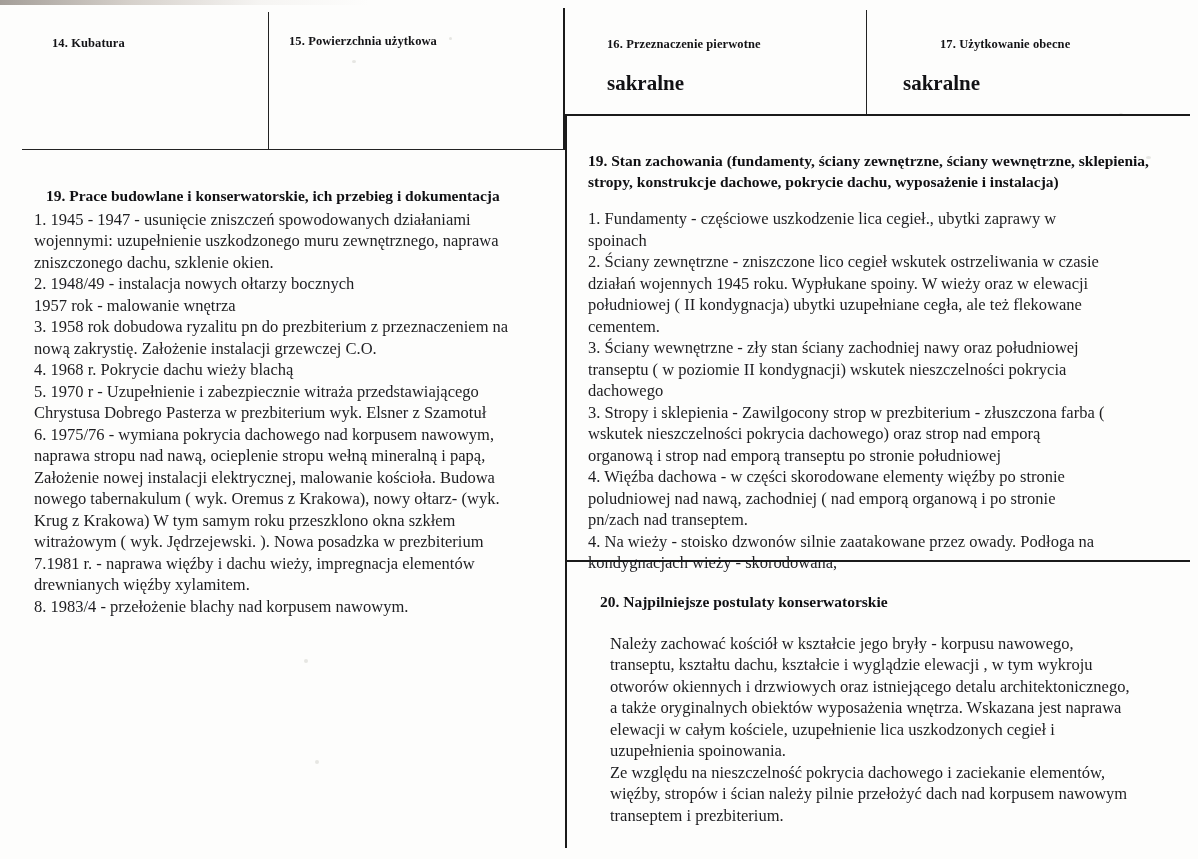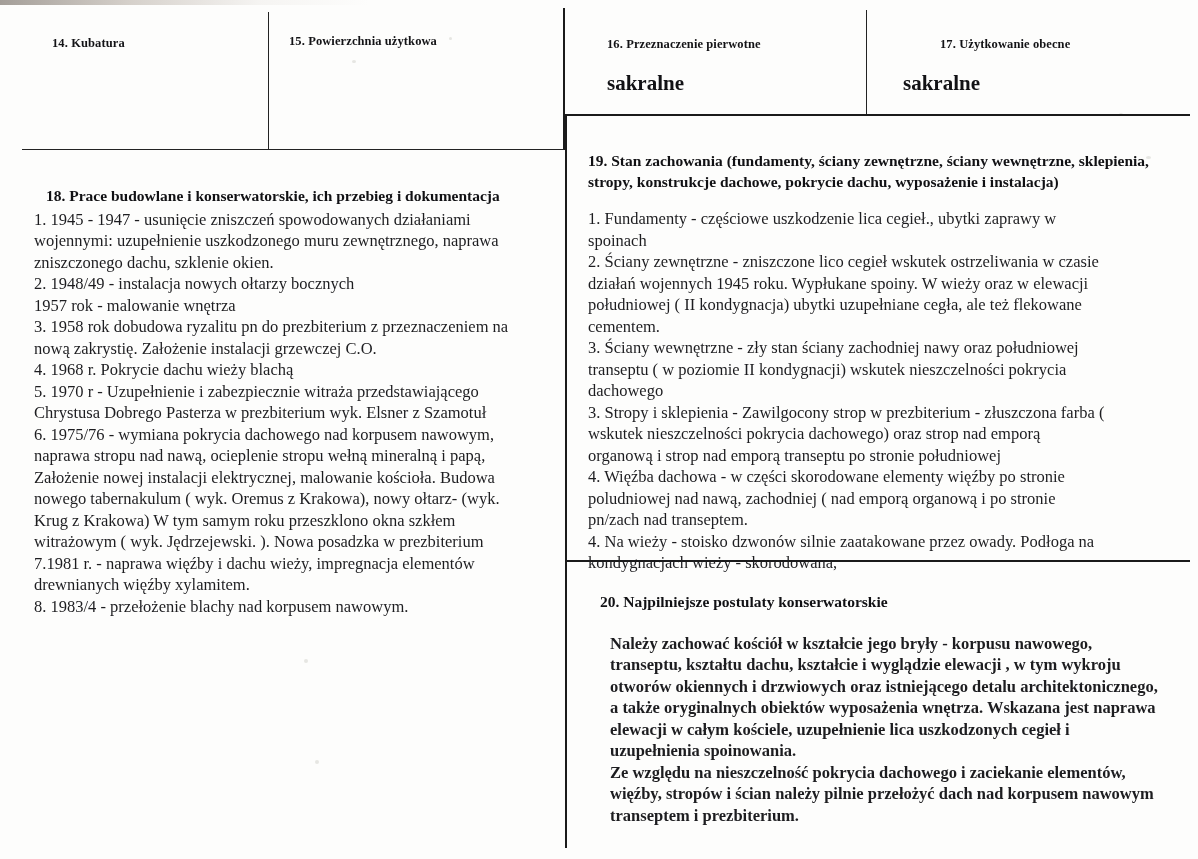--- a/index.html
+++ b/index.html
@@ -61,21 +61,21 @@
   }
   .section-title.indent { text-indent: 12px; }
   .body-text {
     font-size: 16.5px;
     line-height: 21.5px;
     color: #1d1d20;
     margin: 0;
     white-space: pre-line;
   }
   .body-text.spaced { margin-top: 16px; }
-  .gap-top { margin-top: 20px; font-weight: bold; }
+  .gap-top { margin-top: 20px; }
 
   
   .scan-edge {
     position: absolute;
     left: 0; top: 0;
     width: 370px; height: 5px;
     background: linear-gradient(90deg,
         rgba(90,80,70,0.55) 0%,
         rgba(140,125,110,0.35) 35%,
         rgba(190,180,170,0.12) 70%,
@@ -119,21 +119,21 @@
 
   <div class="field-label" style="left:289px; top:34px;">15. Powierzchnia użytkowa</div>
 
   <div class="field-label" style="left:607px; top:37px;">16. Przeznaczenie pierwotne</div>
   <div class="field-value" style="left:607px; top:71px;">sakralne</div>
 
   <div class="field-label" style="left:940px; top:37px;">17. Użytkowanie obecne</div>
   <div class="field-value" style="left:903px; top:71px;">sakralne</div>
 
   <div class="section" style="left:34px; top:186px; width:524px;">
-    <div class="section-title indent">18. Prace budowlane i konserwatorskie, ich przebieg i dokumentacja</div>
+    <div class="section-title indent">19. Prace budowlane i konserwatorskie, ich przebieg i dokumentacja</div>
     <div class="body-text">1. 1945 -  1947 -  usunięcie zniszczeń spowodowanych działaniami
 wojennymi:  uzupełnienie uszkodzonego muru zewnętrznego, naprawa
 zniszczonego  dachu, szklenie okien.
 2. 1948/49 - instalacja nowych ołtarzy bocznych
 1957 rok - malowanie wnętrza
 3. 1958 rok dobudowa ryzalitu  pn do prezbiterium z przeznaczeniem na
 nową zakrystię.   Założenie instalacji grzewczej C.O.
 4. 1968 r.  Pokrycie dachu wieży blachą
 5. 1970 r - Uzupełnienie i zabezpiecznie witraża przedstawiającego
 Chrystusa Dobrego Pasterza w prezbiterium wyk. Elsner z Szamotuł

